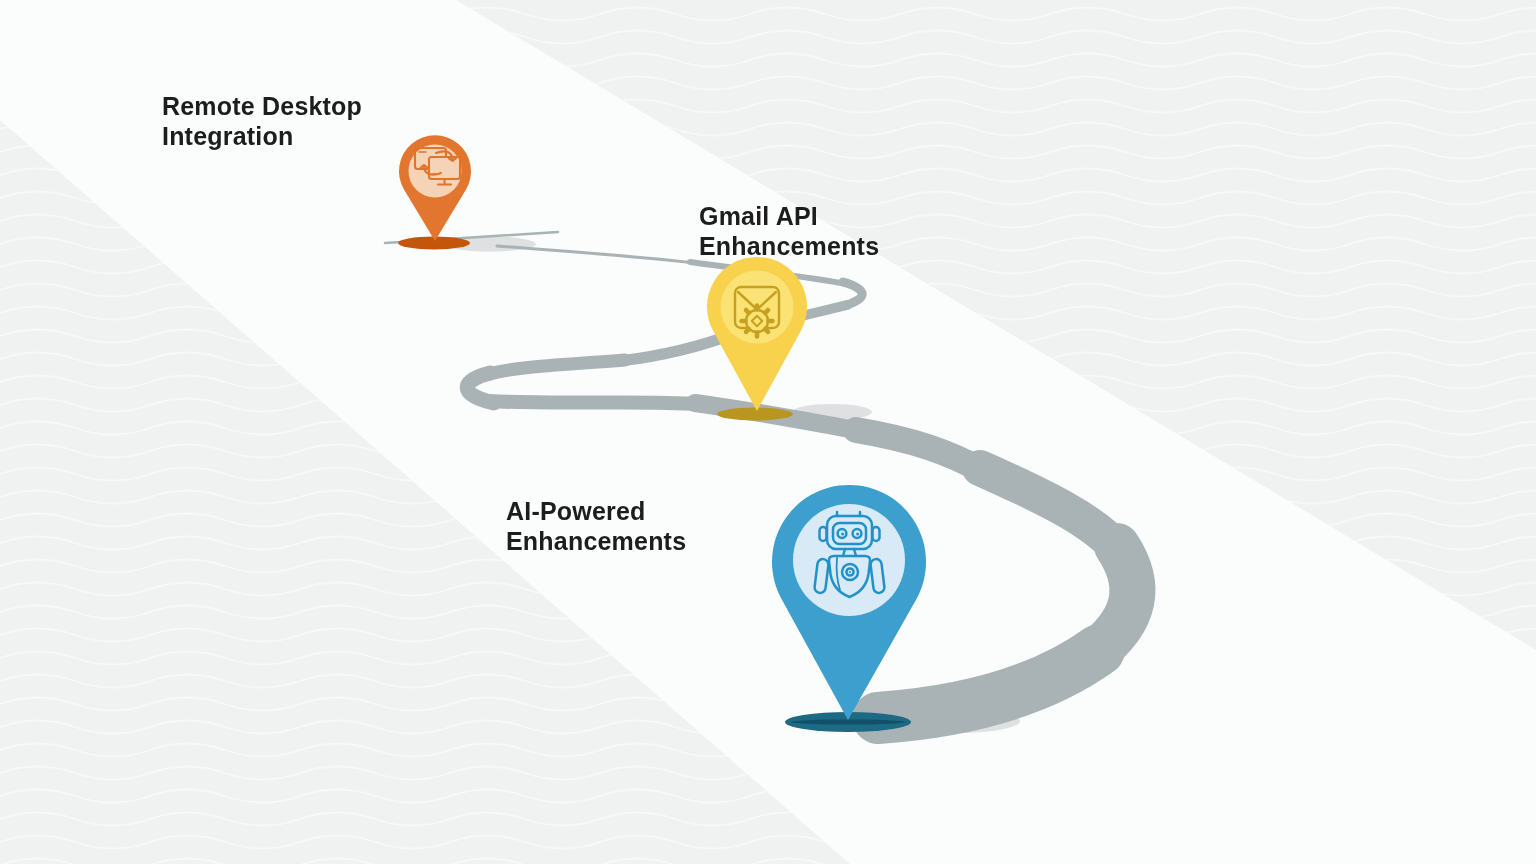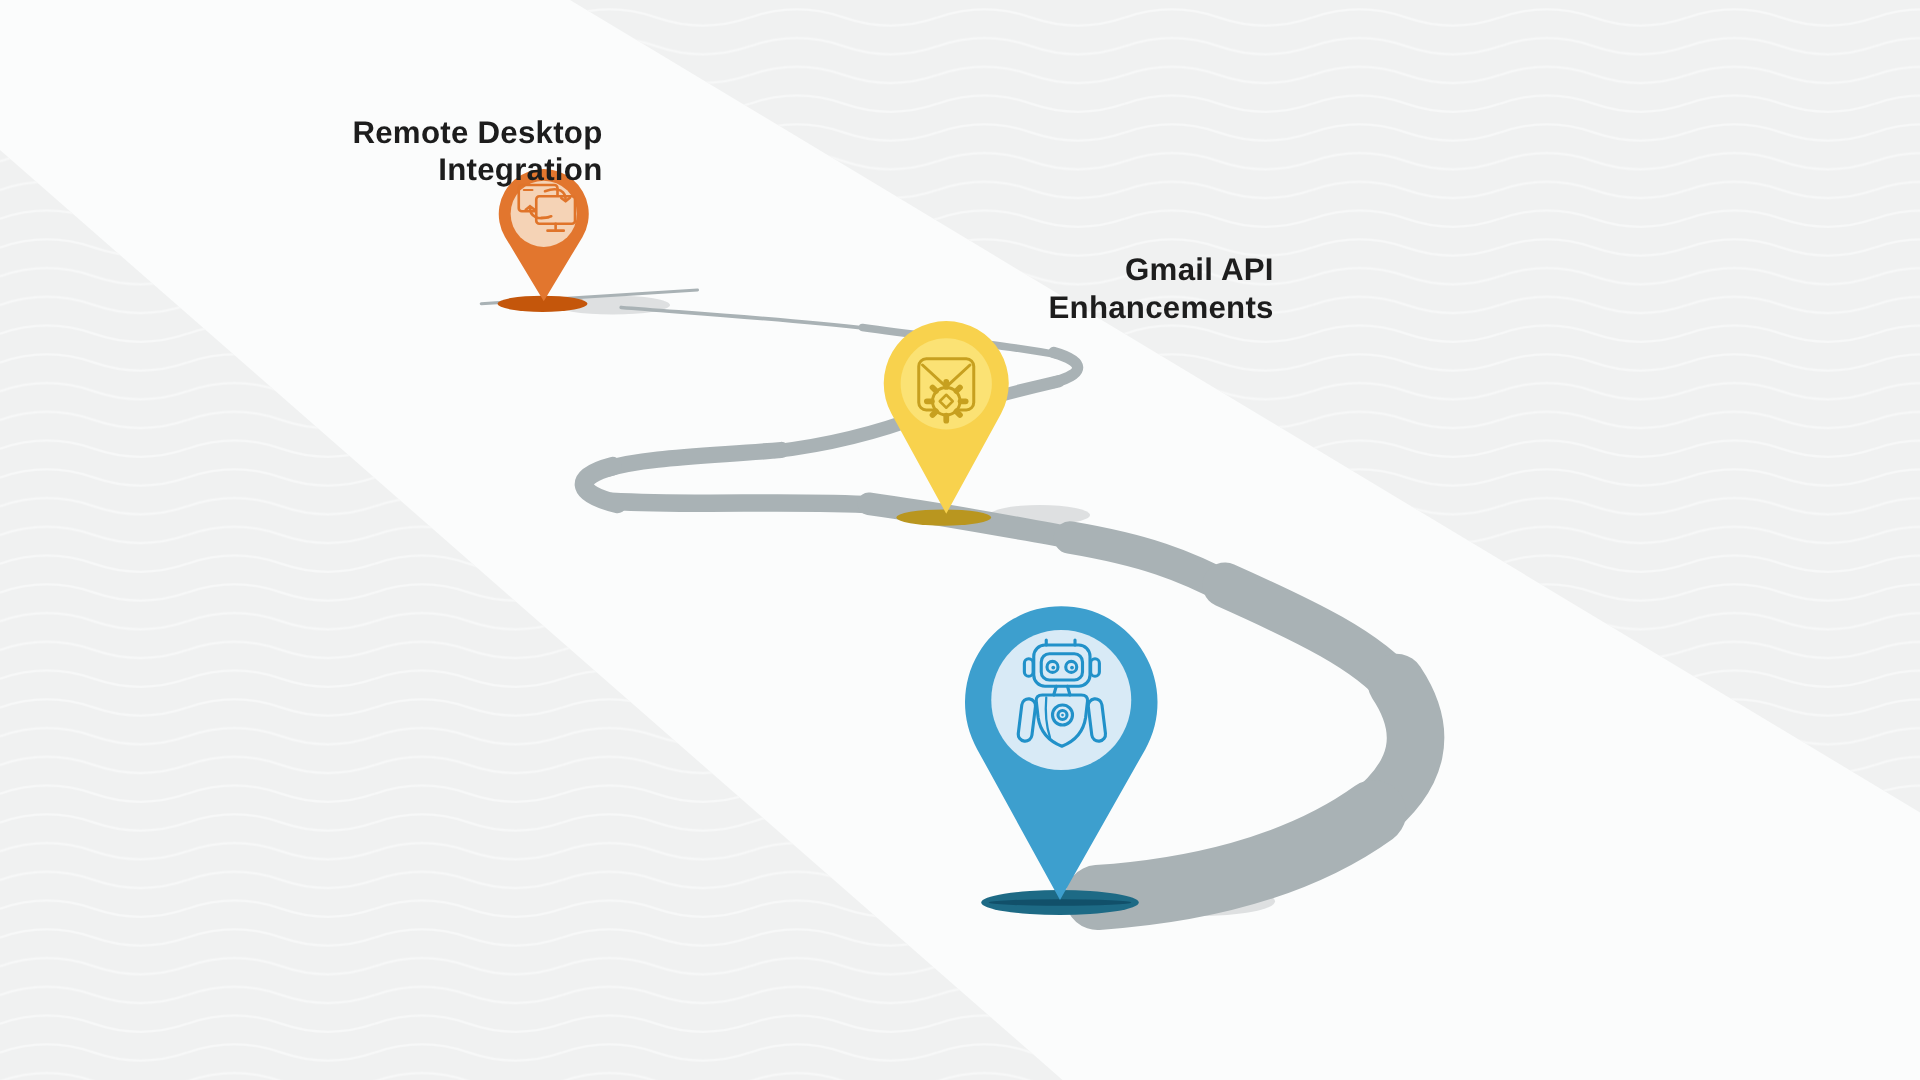--- a/index.html
+++ b/index.html
@@ -7,21 +7,21 @@
     position:relative;
     width:1536px;height:864px;
     overflow:hidden;
     font-family:"Liberation Sans",sans-serif;
     background:#fbfcfc;
   }
   .stage svg{position:absolute;left:0;top:0;}
   .milestone-label{
     position:absolute;
     width:320px;
-    text-align:right;
+    text-align:left;
     font-weight:700;
     font-size:25px;
     line-height:30px;
     color:#1d1d1d;
     white-space:pre-line;
     letter-spacing:.2px;
   }
   .label-1{left:162px;top:91px;}
   .label-2{left:699px;top:201px;}
   .label-3{left:506px;top:496px;}
@@ -134,14 +134,16 @@
         <rect x="816" y="559" width="11" height="34" rx="5.5" transform="rotate(7 821.5 576)"></rect>
         <rect x="872" y="559" width="11" height="34" rx="5.5" transform="rotate(-7 877.5 576)"></rect>
       </g>
     </g>
   </svg>
 
   <div class="milestone-label label-1">Remote Desktop
 Integration</div>
   <div class="milestone-label label-2">Gmail API
 Enhancements</div>
+  <div class="milestone-label label-3">AI-Powered
+Enhancements</div>
 
 </div>
 
 </body></html>

